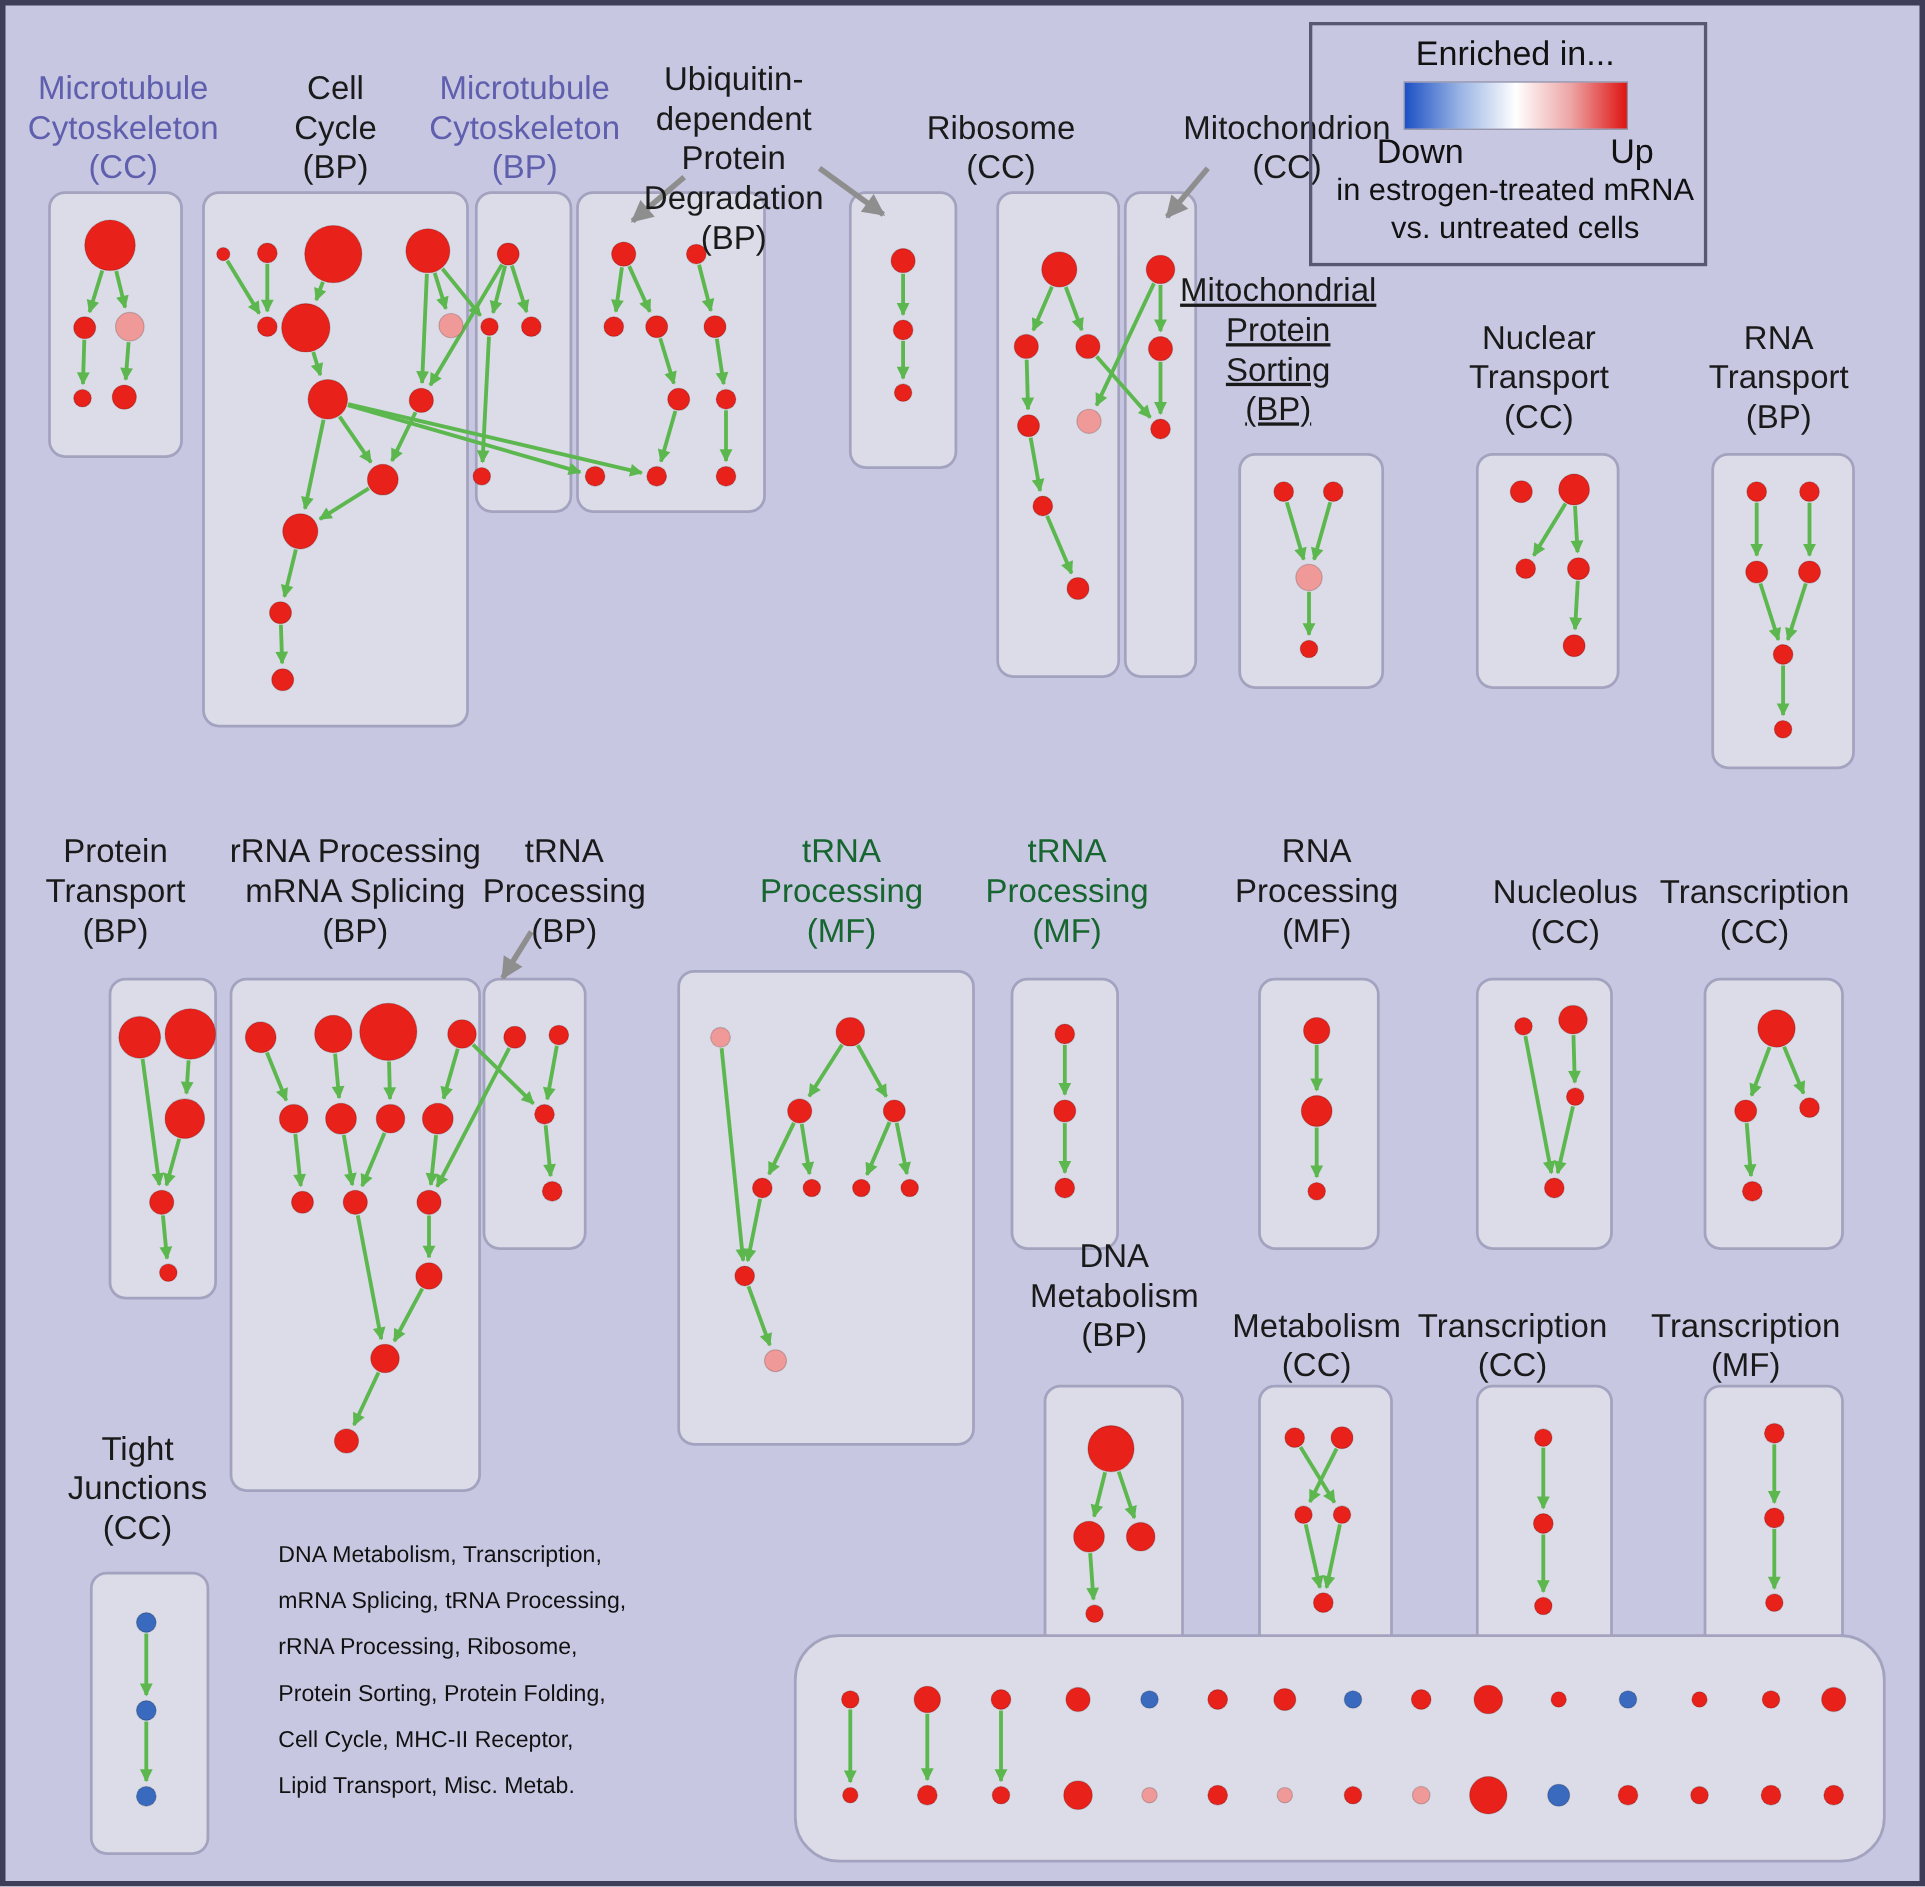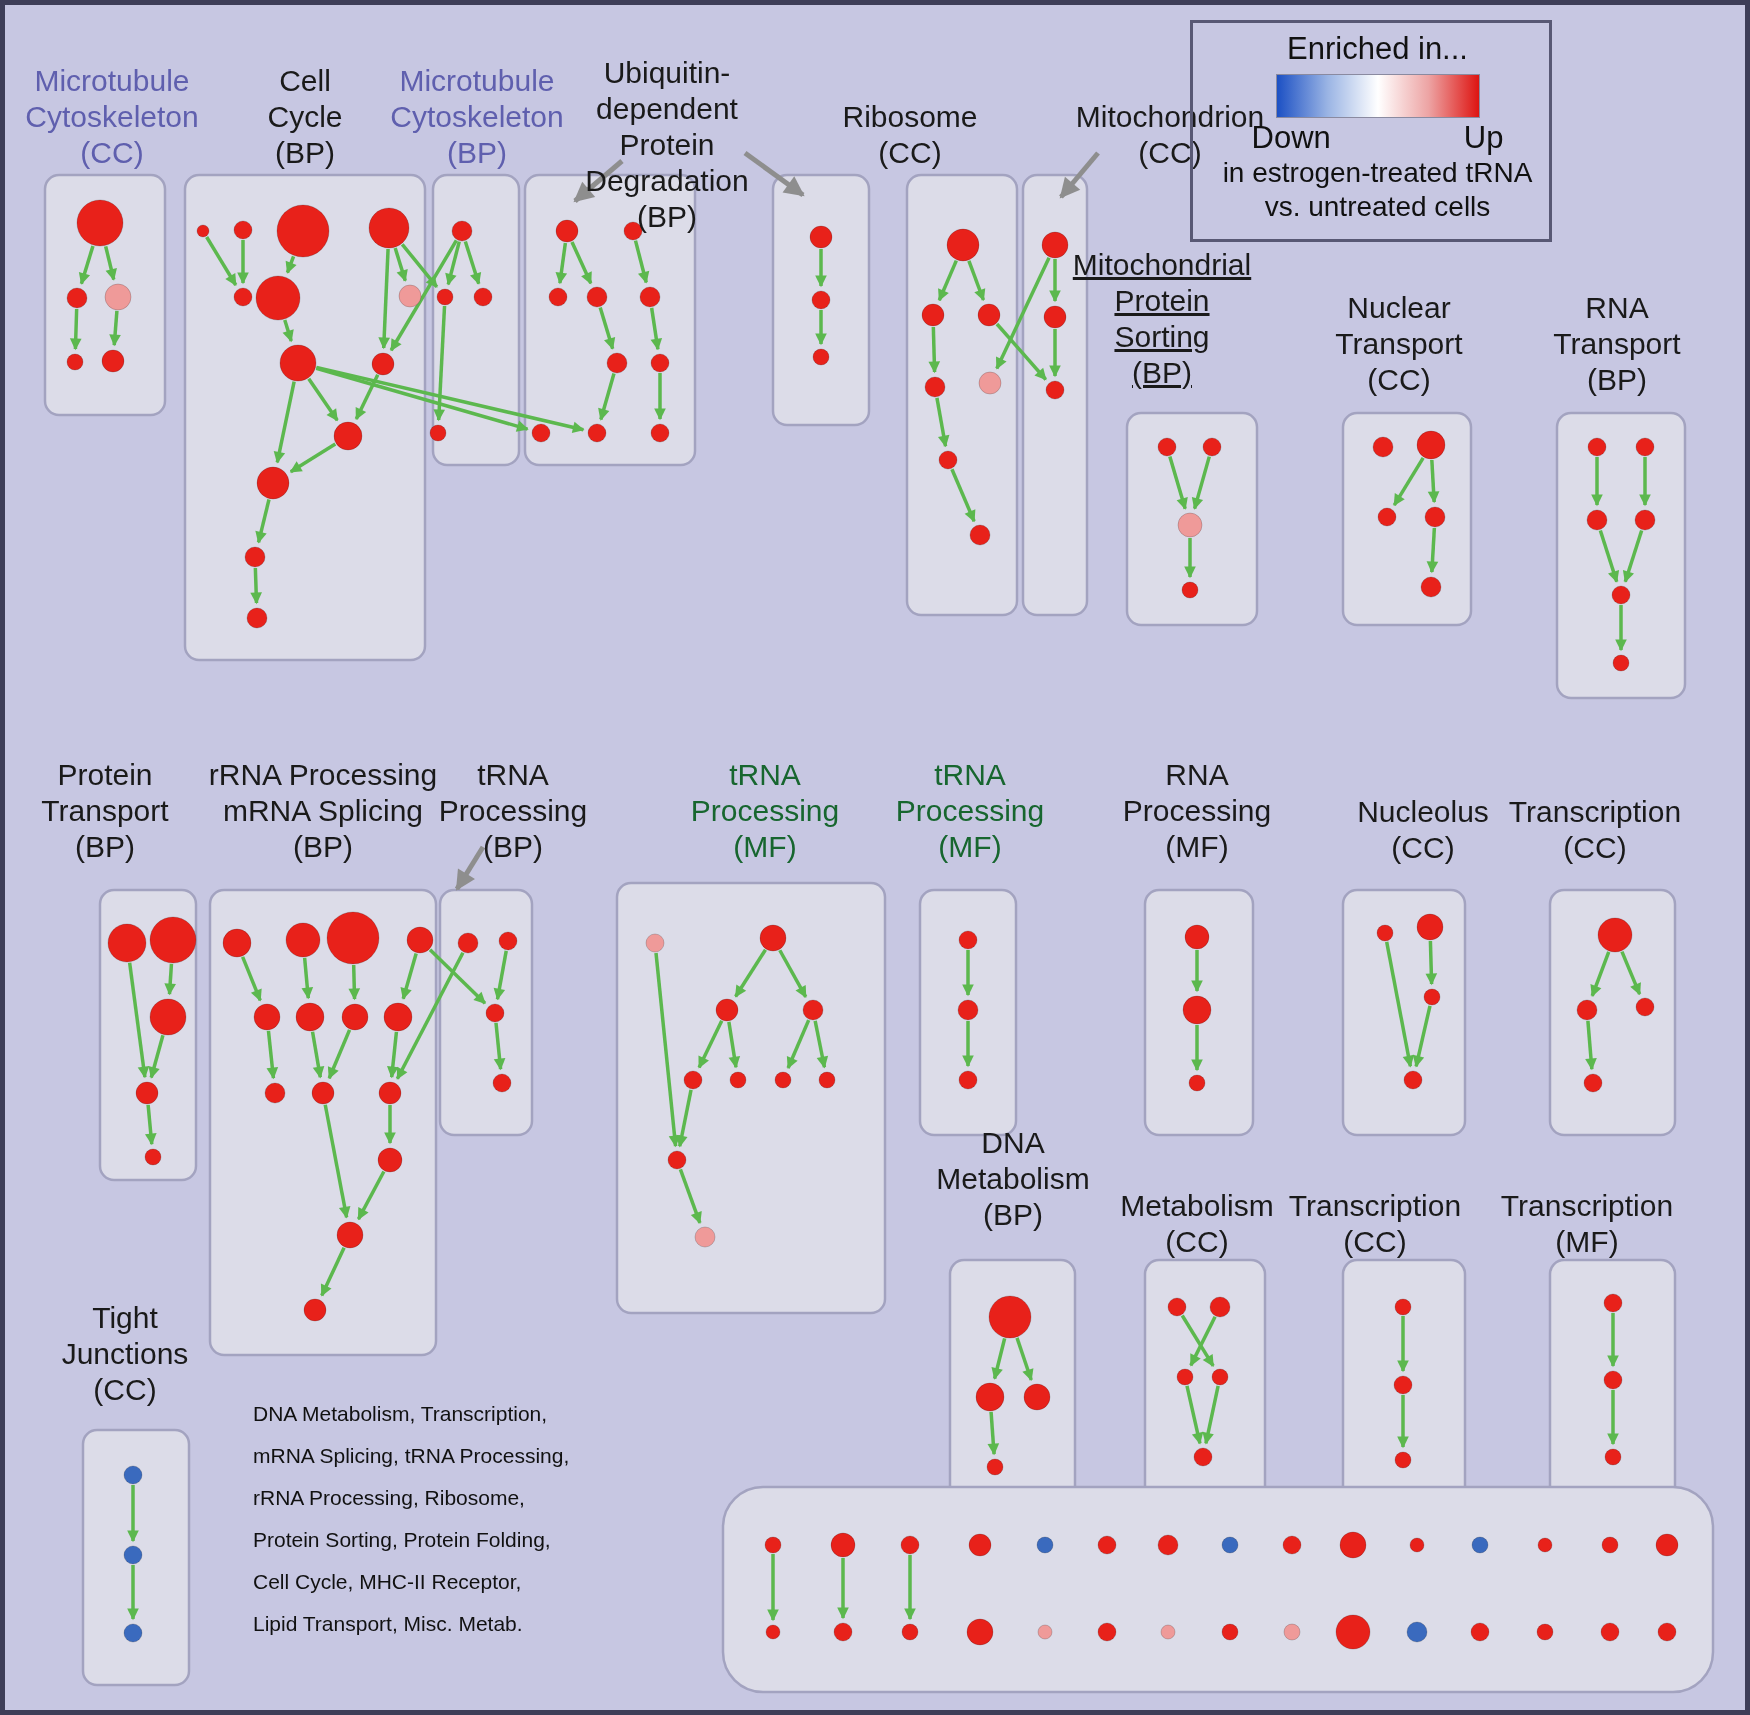--- a/index.html
+++ b/index.html
@@ -428,21 +428,21 @@
       </div>
     </div>
 
   <div id="legend">
     <div id="legend-title">Enriched in...</div>
     <div id="legend-bar" style="background: linear-gradient(to right, rgb(28, 80, 196) 0%, rgb(154, 180, 228) 25%, rgb(255, 255, 255) 50%, rgb(237, 164, 164) 75%, rgb(222, 20, 17) 100%);"></div>
     <div class="legend-row">
       <span>Down</span>
       <span>Up</span>
     </div>
-    <div class="legend-sub">in estrogen-treated tRNA</div>
+    <div class="legend-sub">in estrogen-treated mRNA</div>
     <div class="legend-sub">vs. untreated cells</div>
   </div>
 
   <div id="category-note">
       <div>DNA Metabolism, Transcription,</div>
       <div>mRNA Splicing, tRNA Processing,</div>
       <div>rRNA Processing, Ribosome,</div>
       <div>Protein Sorting, Protein Folding,</div>
       <div>Cell Cycle, MHC-II Receptor,</div>
       <div>Lipid Transport, Misc. Metab.</div>

